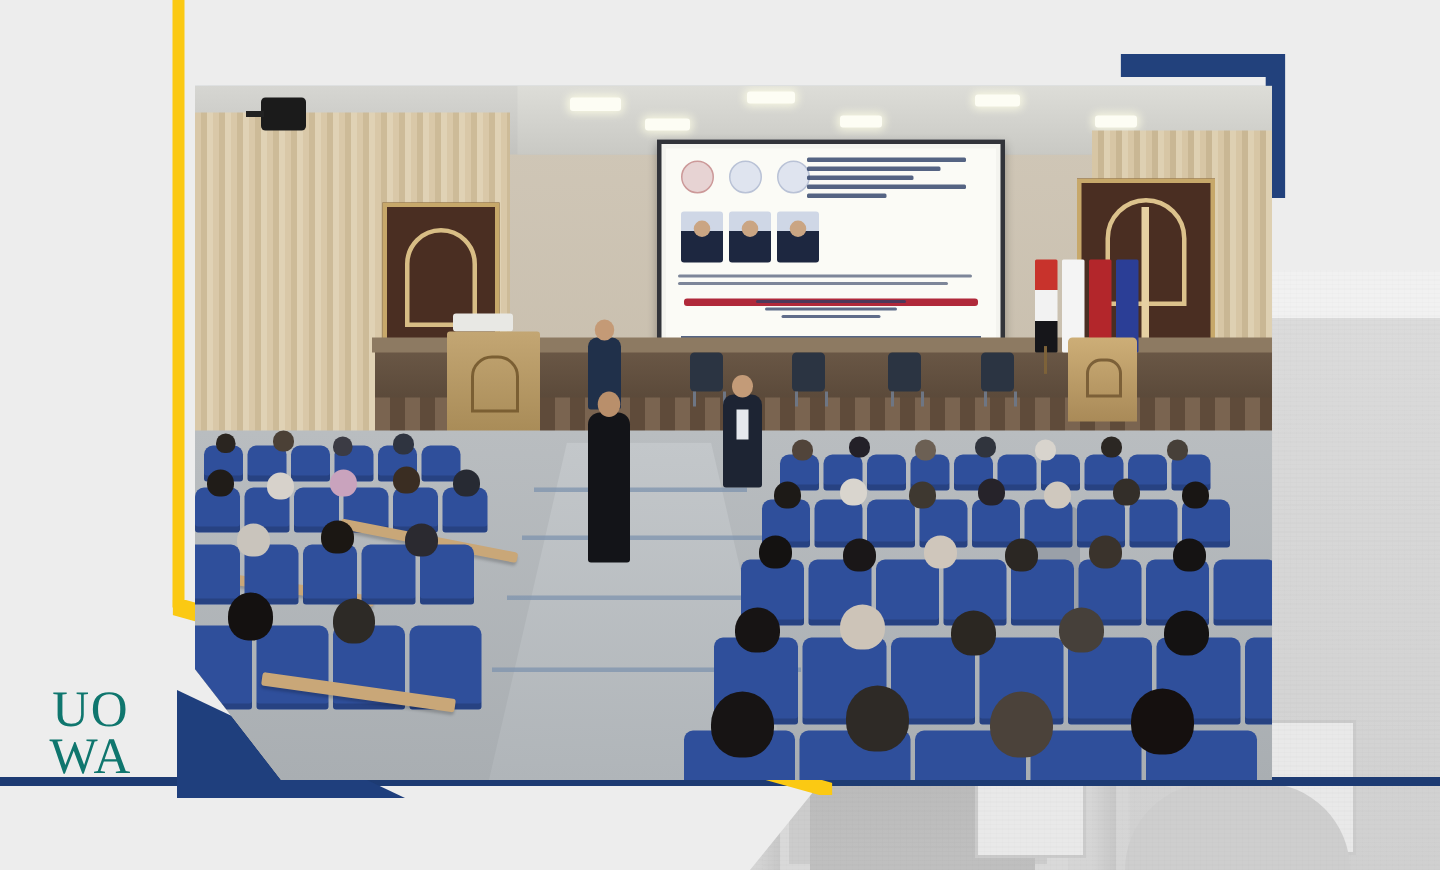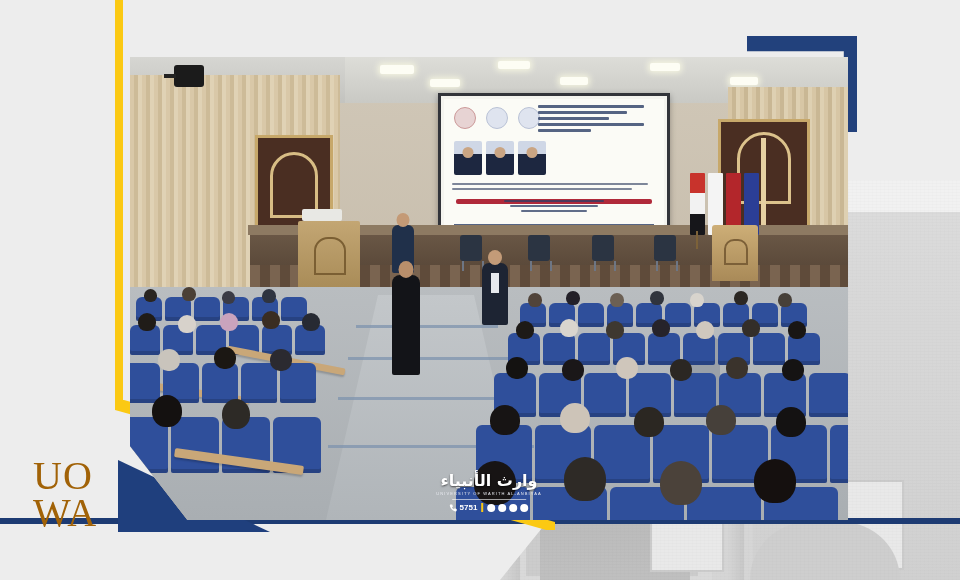--- a/index.html
+++ b/index.html
@@ -173,22 +173,22 @@
     font-family:"DejaVu Sans",sans-serif;text-shadow:0 1px 2px rgba(0,0,0,.6);line-height:1;}
   .wm-sub{font-size:4px;letter-spacing:1.1px;color:#e8eaf0;margin-top:2px;}
   .wm-rule{width:74px;height:1px;background:rgba(255,255,255,.6);margin:3px auto;}
   .wm-contact{display:flex;align-items:center;justify-content:center;gap:4px;font-size:8px;color:#fff;}
   .wm-phone{display:flex;align-items:center;gap:2px;font-weight:bold;}
   .wm-div{width:2px;height:9px;background:#fbc913;}
   .wm-socials{display:flex;gap:3px;}
   .soc{width:8px;height:8px;border-radius:50%;background:#fff;display:block;}
 
   
-  .uowa{position:absolute;left:33px;top:458px;color:#a16207;
-    font-family:"Liberation Serif",serif;font-size:40px;line-height:.92;letter-spacing:1px;}
+  .uowa{position:absolute;left:33px;top:458px;color:#0f766e;
+    font-family:"Liberation Serif",serif;font-size:34px;line-height:.92;letter-spacing:1px;text-align:center;}
   .uowa span{display:block;}
 </style>
 </head>
 <body>
 
 <div id="stage">
 
   <div class="backdrop">
     <div class="bd-sky"></div>
     <div class="bd-wall"></div>
@@ -440,40 +440,20 @@
       <div class="seat" style="width:74px;height:40px;"></div>
       <div class="seat" style="width:74px;height:40px;"></div>
       <div class="seat" style="width:74px;height:40px;"></div>
       <div class="seat" style="width:74px;height:40px;"></div>
     </div>
     <div class="head-a" style="left:344px;top:404px;width:42px;height:44px;background:#171414;"></div>
     <div class="head-a" style="left:434px;top:400px;width:42px;height:44px;background:#2e2a26;"></div>
     <div class="head-a" style="left:530px;top:404px;width:42px;height:44px;background:#4b423a;"></div>
     <div class="head-a" style="left:624px;top:402px;width:42px;height:44px;background:#15100f;"></div>
 
-    <div class="wm">
-      <div class="wm-logo">وارث الأنبياء</div>
-      <div class="wm-sub">UNIVERSITY OF WARITH AL-ANBIYAA</div>
-      <div class="wm-rule"></div>
-      <div class="wm-contact">
-        <span class="wm-phone">
-          <svg width="8" height="8" viewBox="0 0 16 16">
-            <path fill="#ffffff" d="M3 1 L6 1 L7.5 5 L5.5 6.5 C6.5 8.5 7.5 9.5 9.5 10.5 L11 8.5 L15 10 L15 13 C15 14 14 15 13 14.8 C7 13.8 2.2 9 1.2 3 C1 2 2 1 3 1 Z"></path>
-          </svg>
-          <span>5751</span>
-        </span>
-        <span class="wm-div"></span>
-        <span class="wm-socials">
-          <i class="soc"></i>
-          <i class="soc"></i>
-          <i class="soc"></i>
-          <i class="soc"></i>
-        </span>
-      </div>
-    </div>
 
   </div>
 
   <div class="uowa">
     <span>UO</span>
     <span>WA</span>
   </div>
 
 </div>
 

